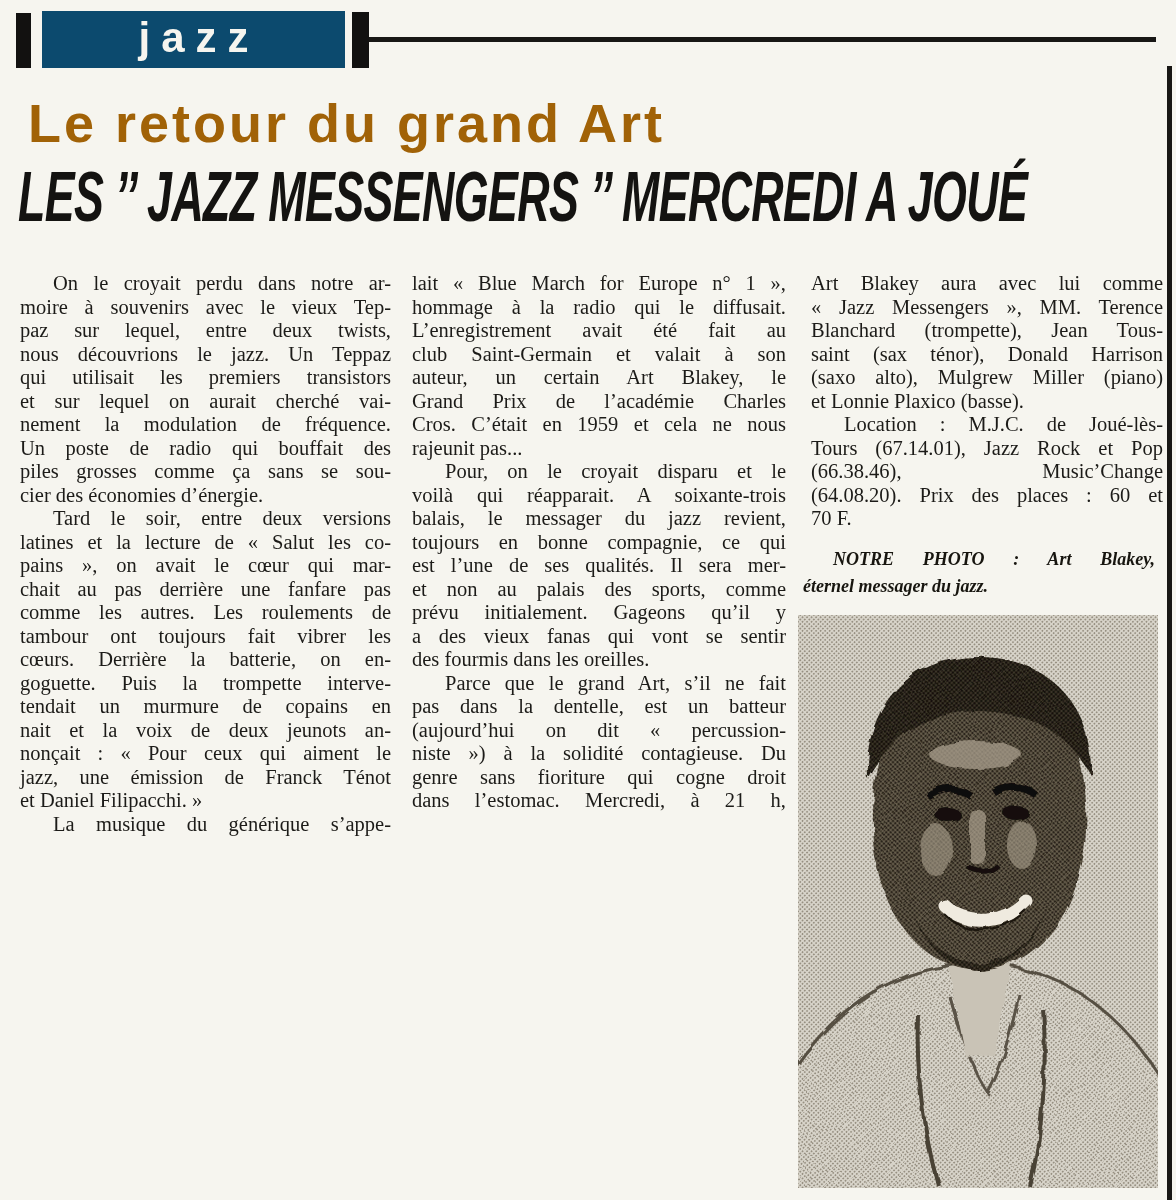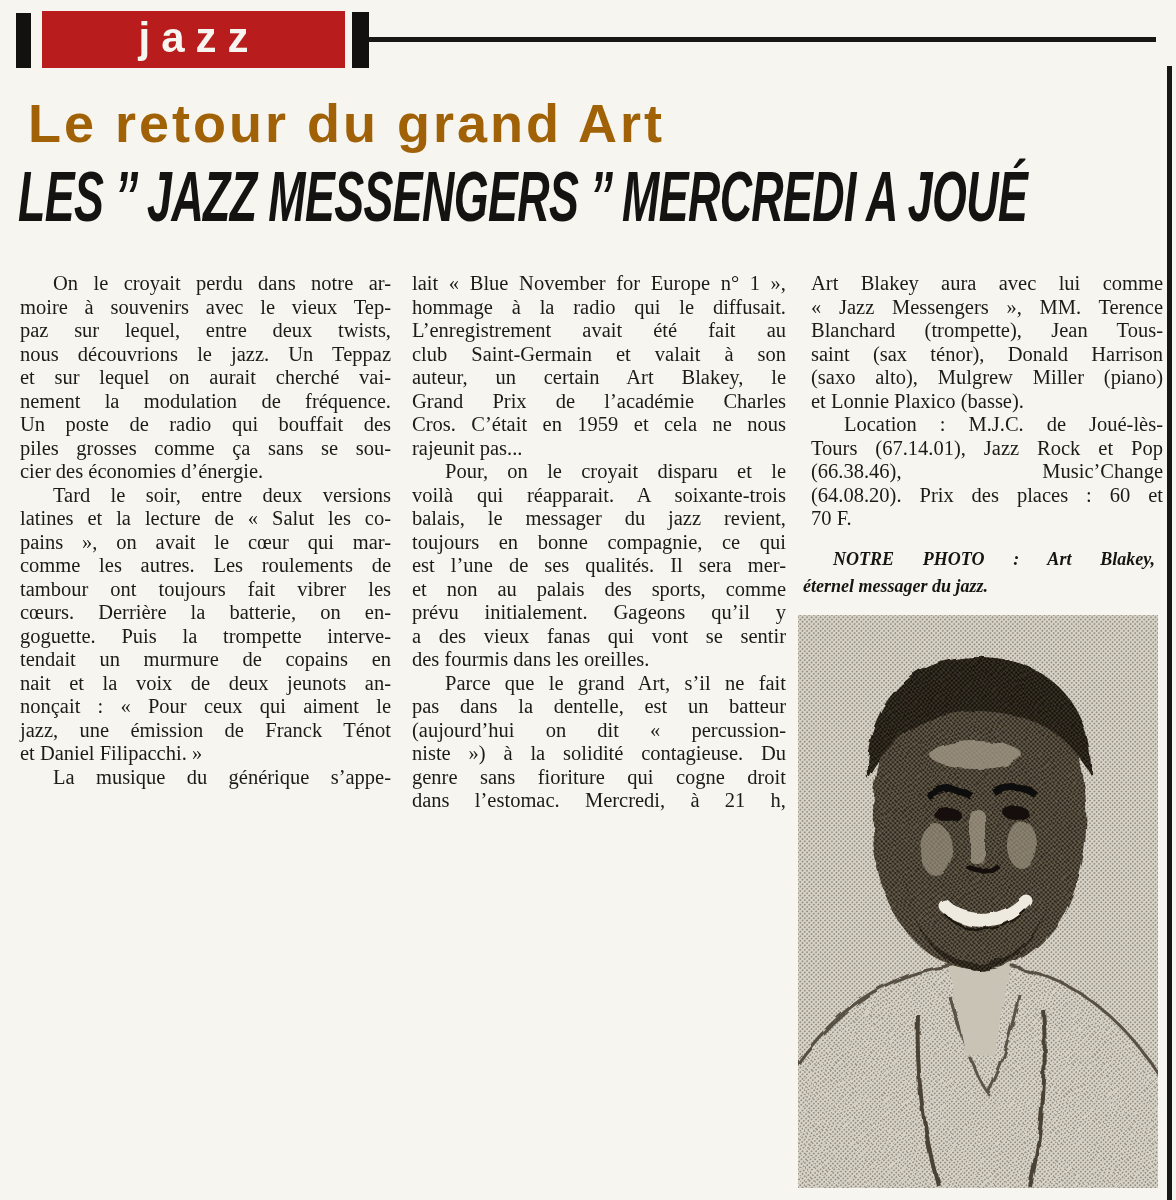--- a/index.html
+++ b/index.html
@@ -6,21 +6,21 @@
   .page{
     position:relative;width:1176px;height:1200px;margin:0 auto;
     background:#f6f5ef;overflow:hidden;color:#1b1a17;
   }
   
   .tick{position:absolute;background:#121110;}
   .tick-left{left:16px;top:13px;width:15px;height:55px;}
   .tick-right{left:352px;top:12px;width:17px;height:56px;}
   .section-box{
     position:absolute;left:42px;top:11px;width:303px;height:57px;
-    background:#b91c1c;display:flex;align-items:center;justify-content:center;
+    background:#0c4a6e;display:flex;align-items:center;justify-content:center;
   }
   .section-box span{
     font-family:"Liberation Sans",sans-serif;font-weight:bold;
     font-size:42px;letter-spacing:11px;color:#f6f5ef;line-height:1;
     padding-left:11px; 
     transform:translateY(-2px);
   }
   .head-rule{position:absolute;left:369px;top:37px;width:787px;height:5px;background:#181715;}
   .page-rule-right{position:absolute;left:1167px;top:66px;width:5px;height:1134px;background:#181715;}
   
@@ -75,41 +75,43 @@
   <h1 class="headline">Le retour du grand Art</h1>
   <h2 class="subheadline">
     <span class="squeeze">LES ’’ JAZZ MESSENGERS ’’ MERCREDI A JOUÉ</span>
   </h2>
 
   <div class="col col1">
       <div class="line indent just">On le croyait perdu dans notre ar-</div>
       <div class="line just">moire à souvenirs avec le vieux Tep-</div>
       <div class="line just">paz sur lequel, entre deux twists,</div>
       <div class="line just">nous découvrions le jazz. Un Teppaz</div>
+      <div class="line just">qui utilisait les premiers transistors</div>
       <div class="line just">et sur lequel on aurait cherché vai-</div>
       <div class="line just">nement la modulation de fréquence.</div>
       <div class="line just">Un poste de radio qui bouffait des</div>
       <div class="line just">piles grosses comme ça sans se sou-</div>
       <div class="line">cier des économies d’énergie.</div>
       <div class="line indent just">Tard le soir, entre deux versions</div>
       <div class="line just">latines et la lecture de « Salut les co-</div>
       <div class="line just">pains », on avait le cœur qui mar-</div>
+      <div class="line just">chait au pas derrière une fanfare pas</div>
       <div class="line just">comme les autres. Les roulements de</div>
       <div class="line just">tambour ont toujours fait vibrer les</div>
       <div class="line just">cœurs. Derrière la batterie, on en-</div>
       <div class="line just">goguette. Puis la trompette interve-</div>
       <div class="line just">tendait un murmure de copains en</div>
       <div class="line just">nait et la voix de deux jeunots an-</div>
       <div class="line just">nonçait : « Pour ceux qui aiment le</div>
       <div class="line just">jazz, une émission de Franck Ténot</div>
       <div class="line">et Daniel Filipacchi. »</div>
       <div class="line indent just">La musique du générique s’appe-</div>
     </div>
   <div class="col col2">
-      <div class="line just">lait « Blue November for Europe n° 1 »,</div>
+      <div class="line just">lait « Blue March for Europe n° 1 »,</div>
       <div class="line just">hommage à la radio qui le diffusait.</div>
       <div class="line just">L’enregistrement avait été fait au</div>
       <div class="line just">club Saint-Germain et valait à son</div>
       <div class="line just">auteur, un certain Art Blakey, le</div>
       <div class="line just">Grand Prix de l’académie Charles</div>
       <div class="line just">Cros. C’était en 1959 et cela ne nous</div>
       <div class="line">rajeunit pas...</div>
       <div class="line indent just">Pour, on le croyait disparu et le</div>
       <div class="line just">voilà qui réapparait. A soixante-trois</div>
       <div class="line just">balais, le messager du jazz revient,</div>

